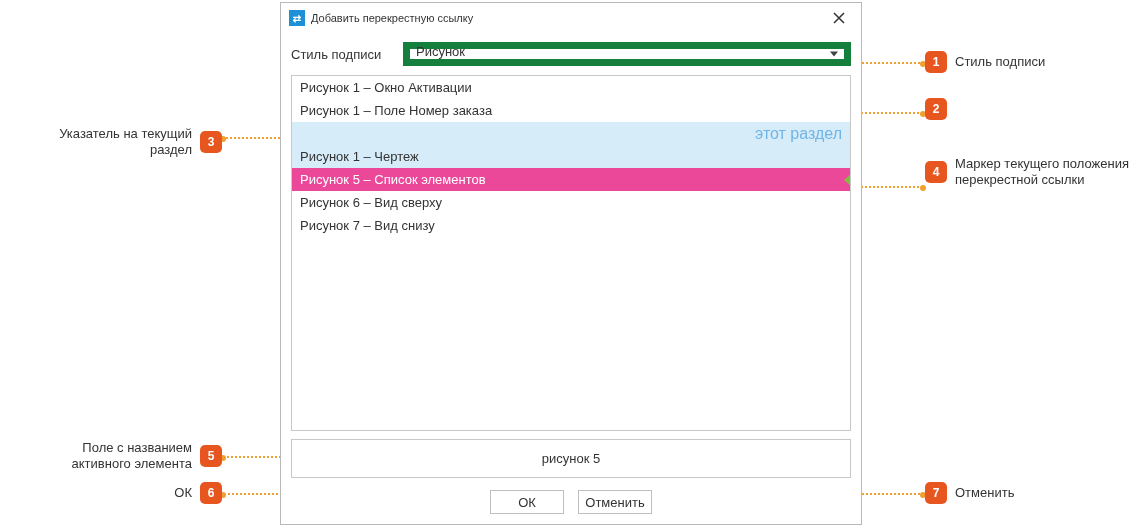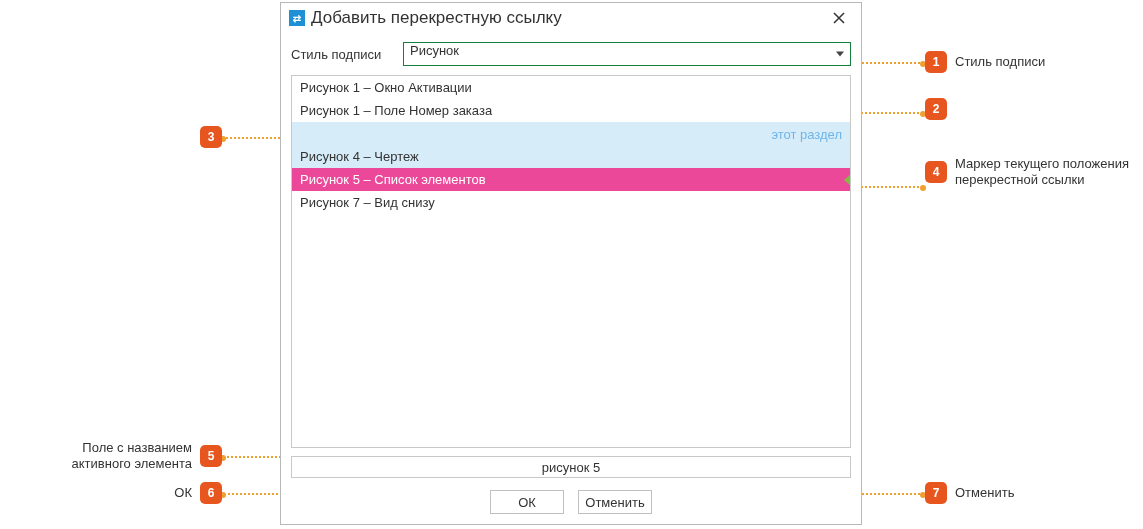--- a/index.html
+++ b/index.html
@@ -29,34 +29,34 @@
     align-items: center;
     padding: 0 8px;
     gap: 6px;
   }
   .title-icon {
     width: 16px; height: 16px;
     background: #1e90d6;
     display:flex; align-items:center; justify-content:center;
     color:#fff; font-size:10px; font-weight:bold;
   }
-  .title-text { flex: 1; font-size: 17px; }
+  .title-text { flex: 1; font-size: 11px; }
   .close-btn {
     width: 28px; height: 22px;
     display:flex; align-items:center; justify-content:center;
     font-size: 16px;
   }
 
   .body { padding: 8px 10px 10px 10px; flex:1; display:flex; flex-direction:column; gap:8px; }
 
   .style-row { display:flex; align-items:center; gap:12px; height:26px; }
   .style-label { width: 100px; }
   .style-select {
-    flex:1; height:24px; border:1px solid #15803d; display:flex;
-    align-items:flex-start; padding:0 6px; position:relative;
+    flex:1; height:24px; border:7px solid #15803d; display:flex;
+    align-items:flex-end; padding:0 6px; position:relative;
   }
   .style-select .caret {
     position:absolute; right:6px; top:50%; transform:translateY(-50%);
     width:0; height:0; border-left:4px solid transparent;
     border-right:4px solid transparent; border-top:5px solid #444;
   }
 
   .listbox {
     flex:1;
     border:1px solid #c8c8c8;
@@ -68,33 +68,33 @@
     padding: 4px 8px;
     height: 23px;
     display:flex; align-items:center;
     position:relative;
     cursor:default;
   }
   .list-item.highlight { background:#d7ecf9; }
   .list-item.selected { background:#ec4899; color:#fff; }
   .section-tag {
     position:absolute; right:8px; top:50%; transform:translateY(-50%);
-    color:#6fb5e8; font-size:13px;
+    color:#6fb5e8; font-size:16px;
   }
   .marker {
     position:absolute; right:-1px; top:50%; transform:translateY(-50%);
     width:0; height:0;
     border-top:6px solid transparent;
     border-bottom:6px solid transparent;
     border-right:7px solid #7fbf3f;
   }
 
   .active-field {
     border:1px solid #c8c8c8;
-    height:22px;
+    height:39px;
     text-align:center;
     display:flex; align-items:center; justify-content:center;
   }
 
   .btn-row { display:flex; justify-content:center; gap:14px; padding-top:4px; }
   .btn {
     min-width:74px; height:24px;
     border:1px solid #c0c0c0;
     background:#fff;
     display:flex; align-items:center; justify-content:center;
@@ -172,27 +172,30 @@
       <div class="list-item">
           <span>Рисунок 1 – Окно Активации</span>
         </div>
       <div class="list-item">
           <span>Рисунок 1 – Поле Номер заказа</span>
         </div>
       <div class="list-item highlight">
         <span class="section-tag">этот раздел</span>
       </div>
       <div class="list-item highlight">
-          <span>Рисунок 4 – Чертеж</span>
+          <span>Рисунок 1 – Чертеж</span>
         </div>
       <div class="list-item selected">
         <span>Рисунок 5 – Список элементов</span>
         <span class="marker"></span>
       </div>
       <div class="list-item">
+          <span>Рисунок 6 – Вид сверху</span>
+        </div>
+      <div class="list-item">
           <span>Рисунок 7 – Вид снизу</span>
         </div>
     </div>
     <div class="active-field">
       <span>рисунок 5</span>
     </div>
     <div class="btn-row">
       <div class="btn">
           <span>ОК</span>
         </div>
@@ -214,20 +217,21 @@
   <div class="badge">4</div>
   <div class="callout-text">Маркер текущего положения перекрестной ссылки</div>
 </div>
 <div class="callout right-side" style="left:925px; top:482px;">
   <div class="badge">7</div>
   <div class="callout-text">Отменить</div>
 </div>
 
 <div class="callout left-side" style="left:22px; top:126px; width:200px;">
   <div class="badge">3</div>
+  <div class="callout-text">Указатель на текущий раздел</div>
 </div>
 <div class="callout left-side" style="left:22px; top:440px; width:200px;">
   <div class="badge">5</div>
   <div class="callout-text">Поле с названием активного элемента</div>
 </div>
 <div class="callout left-side" style="left:22px; top:482px; width:200px;">
   <div class="badge">6</div>
   <div class="callout-text">ОК</div>
 </div>
 

